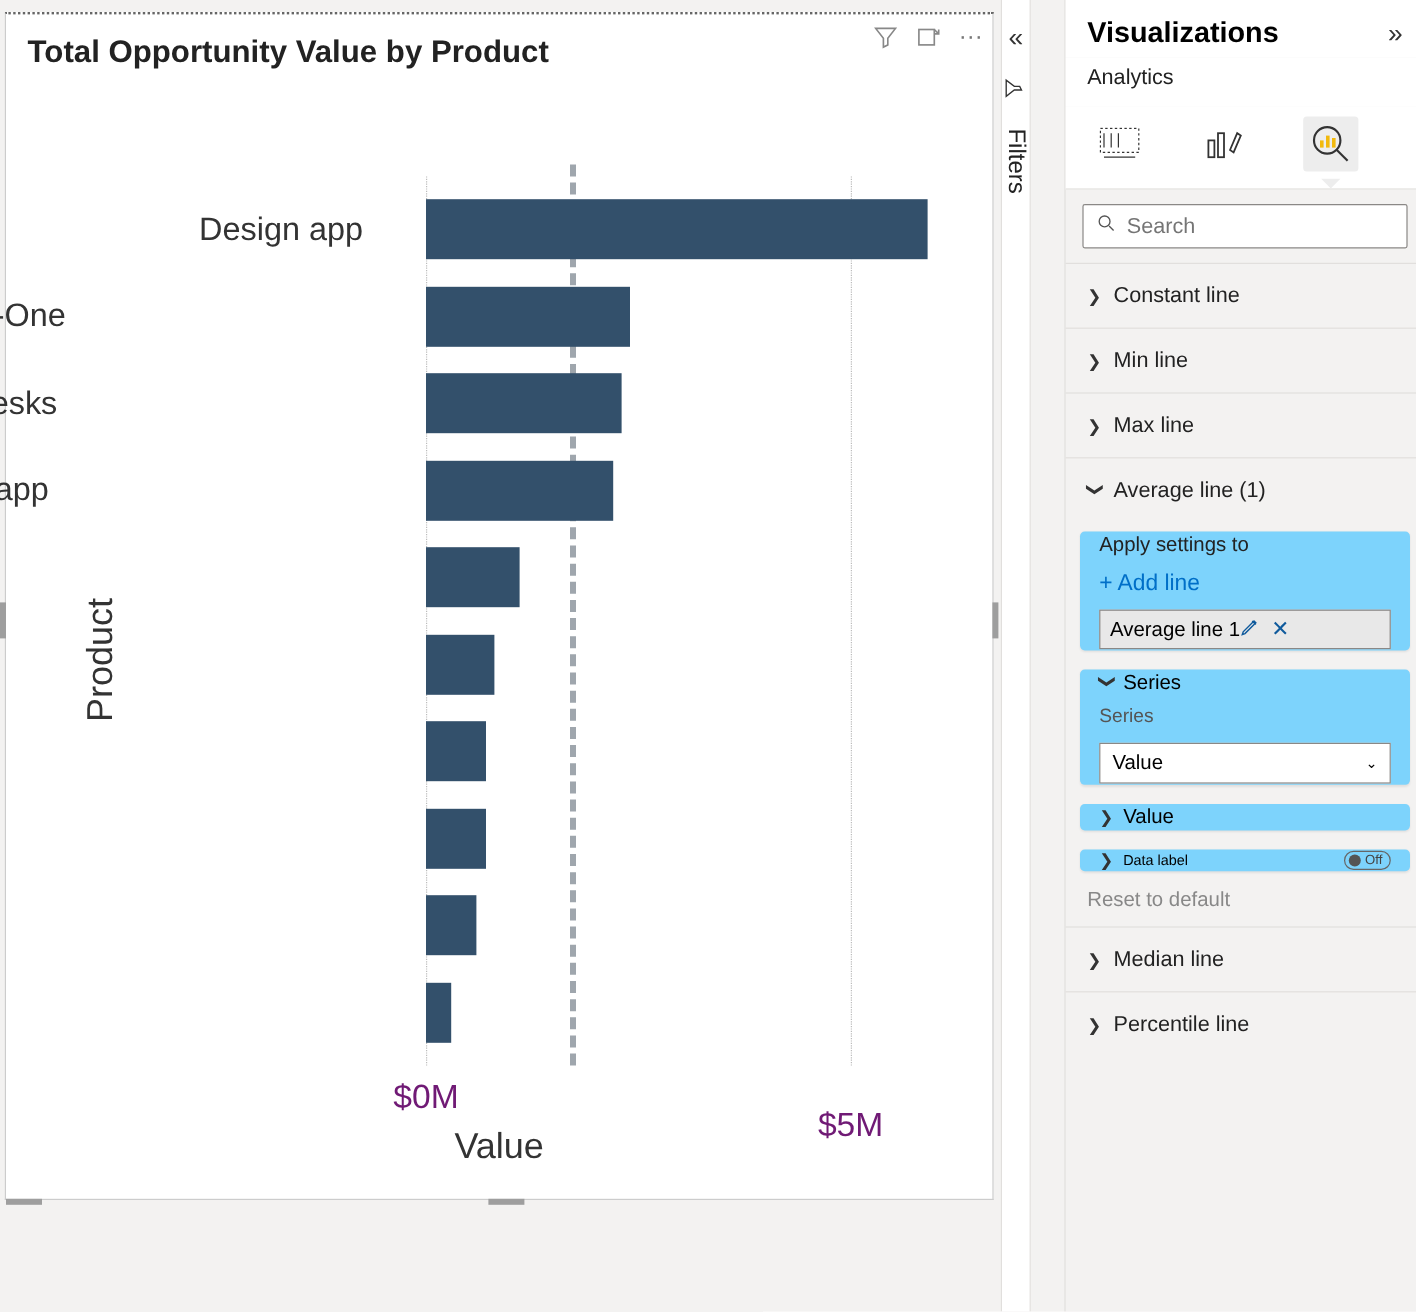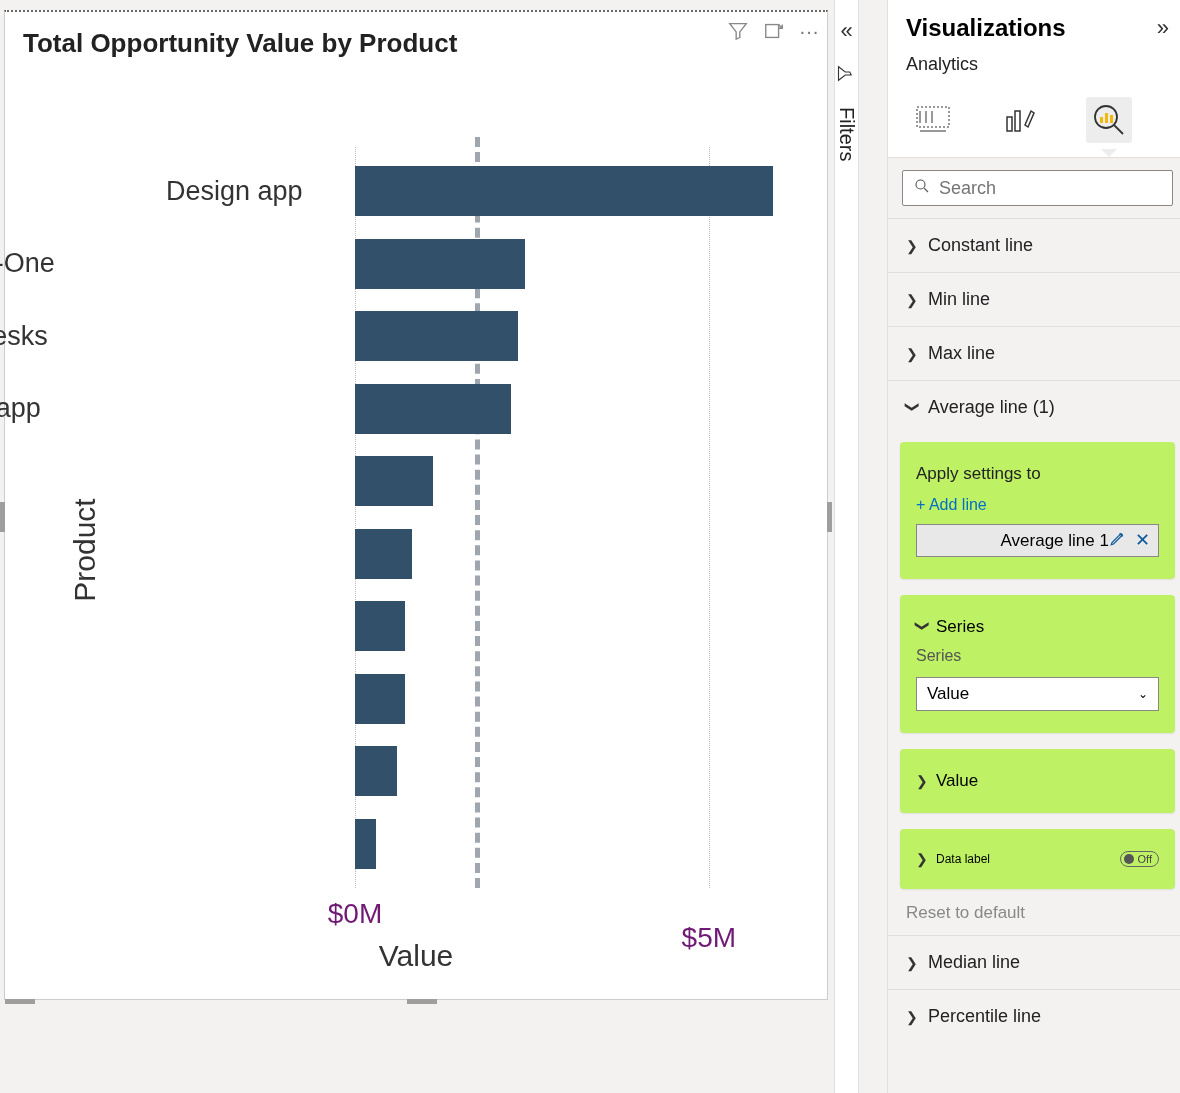--- a/index.html
+++ b/index.html
@@ -215,34 +215,34 @@
   padding: 16px 18px;
   font-size: 18px;
   color: #222;
   cursor: pointer;
   display: flex;
   align-items: center;
   gap: 8px;
 }
 .acc-chev { font-size: 14px; color: #333; width: 14px; display:inline-block; }
 .card {
-  background: #bef264;
+  background: #7dd3fc;
   margin: 8px 12px;
   border-radius: 4px;
   box-shadow: 0 1px 2px rgba(0,0,0,0.08);
-  padding: 22px 16px;
+  padding: 1px 16px;
 }
 .card-title { font-size: 17px; color: #222; margin-bottom: 12px; }
-.add-line { color: #006fc8; font-size: 16px; cursor: pointer; margin-bottom: 10px; }
+.add-line { color: #006fc8; font-size: 19px; cursor: pointer; margin-bottom: 10px; }
 .line-chip {
   border: 1px solid #8a8886;
   background: #e8e8e8;
   display: flex;
   align-items: center;
-  justify-content: flex-end;
+  justify-content: flex-start;
   padding: 4px 8px;
   font-size: 17px;
 }
 .chip-icons { display: flex; gap: 8px; color: #0f5a9c; font-size: 18px; }
 .select-box {
   border: 1px solid #8a8886;
   background: #fff;
   padding: 6px 10px;
   display: flex;
   justify-content: space-between;

